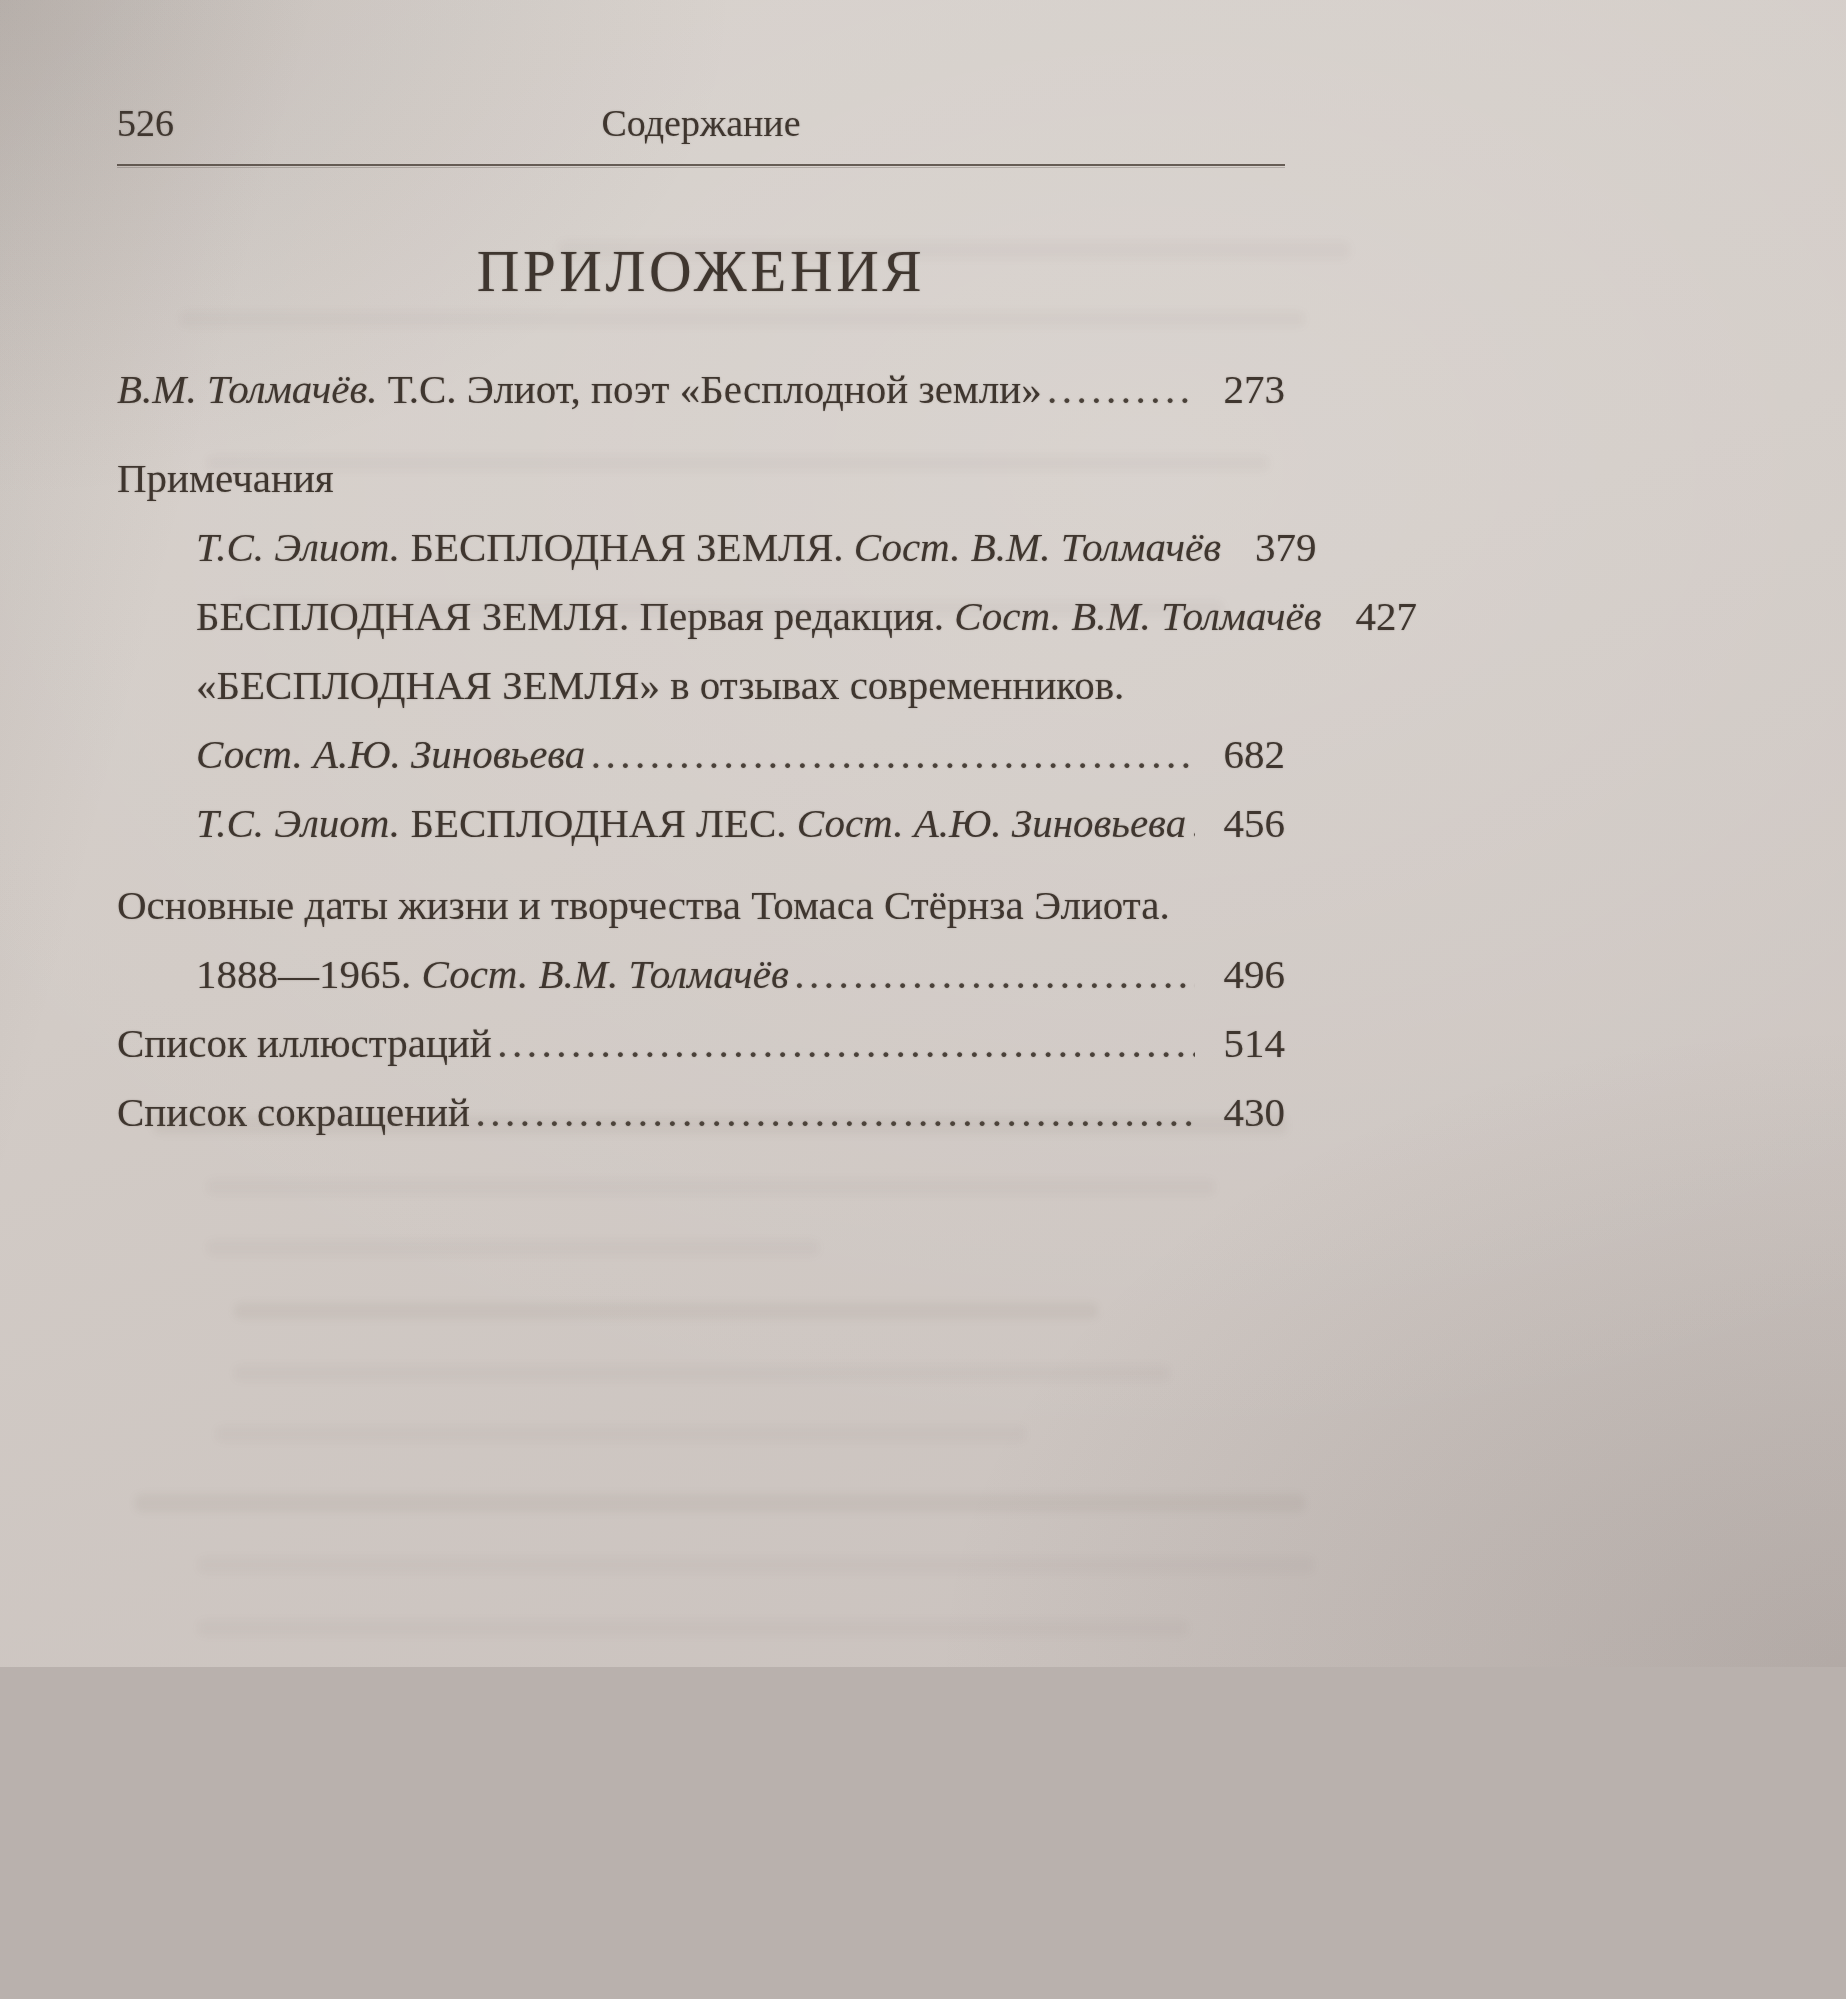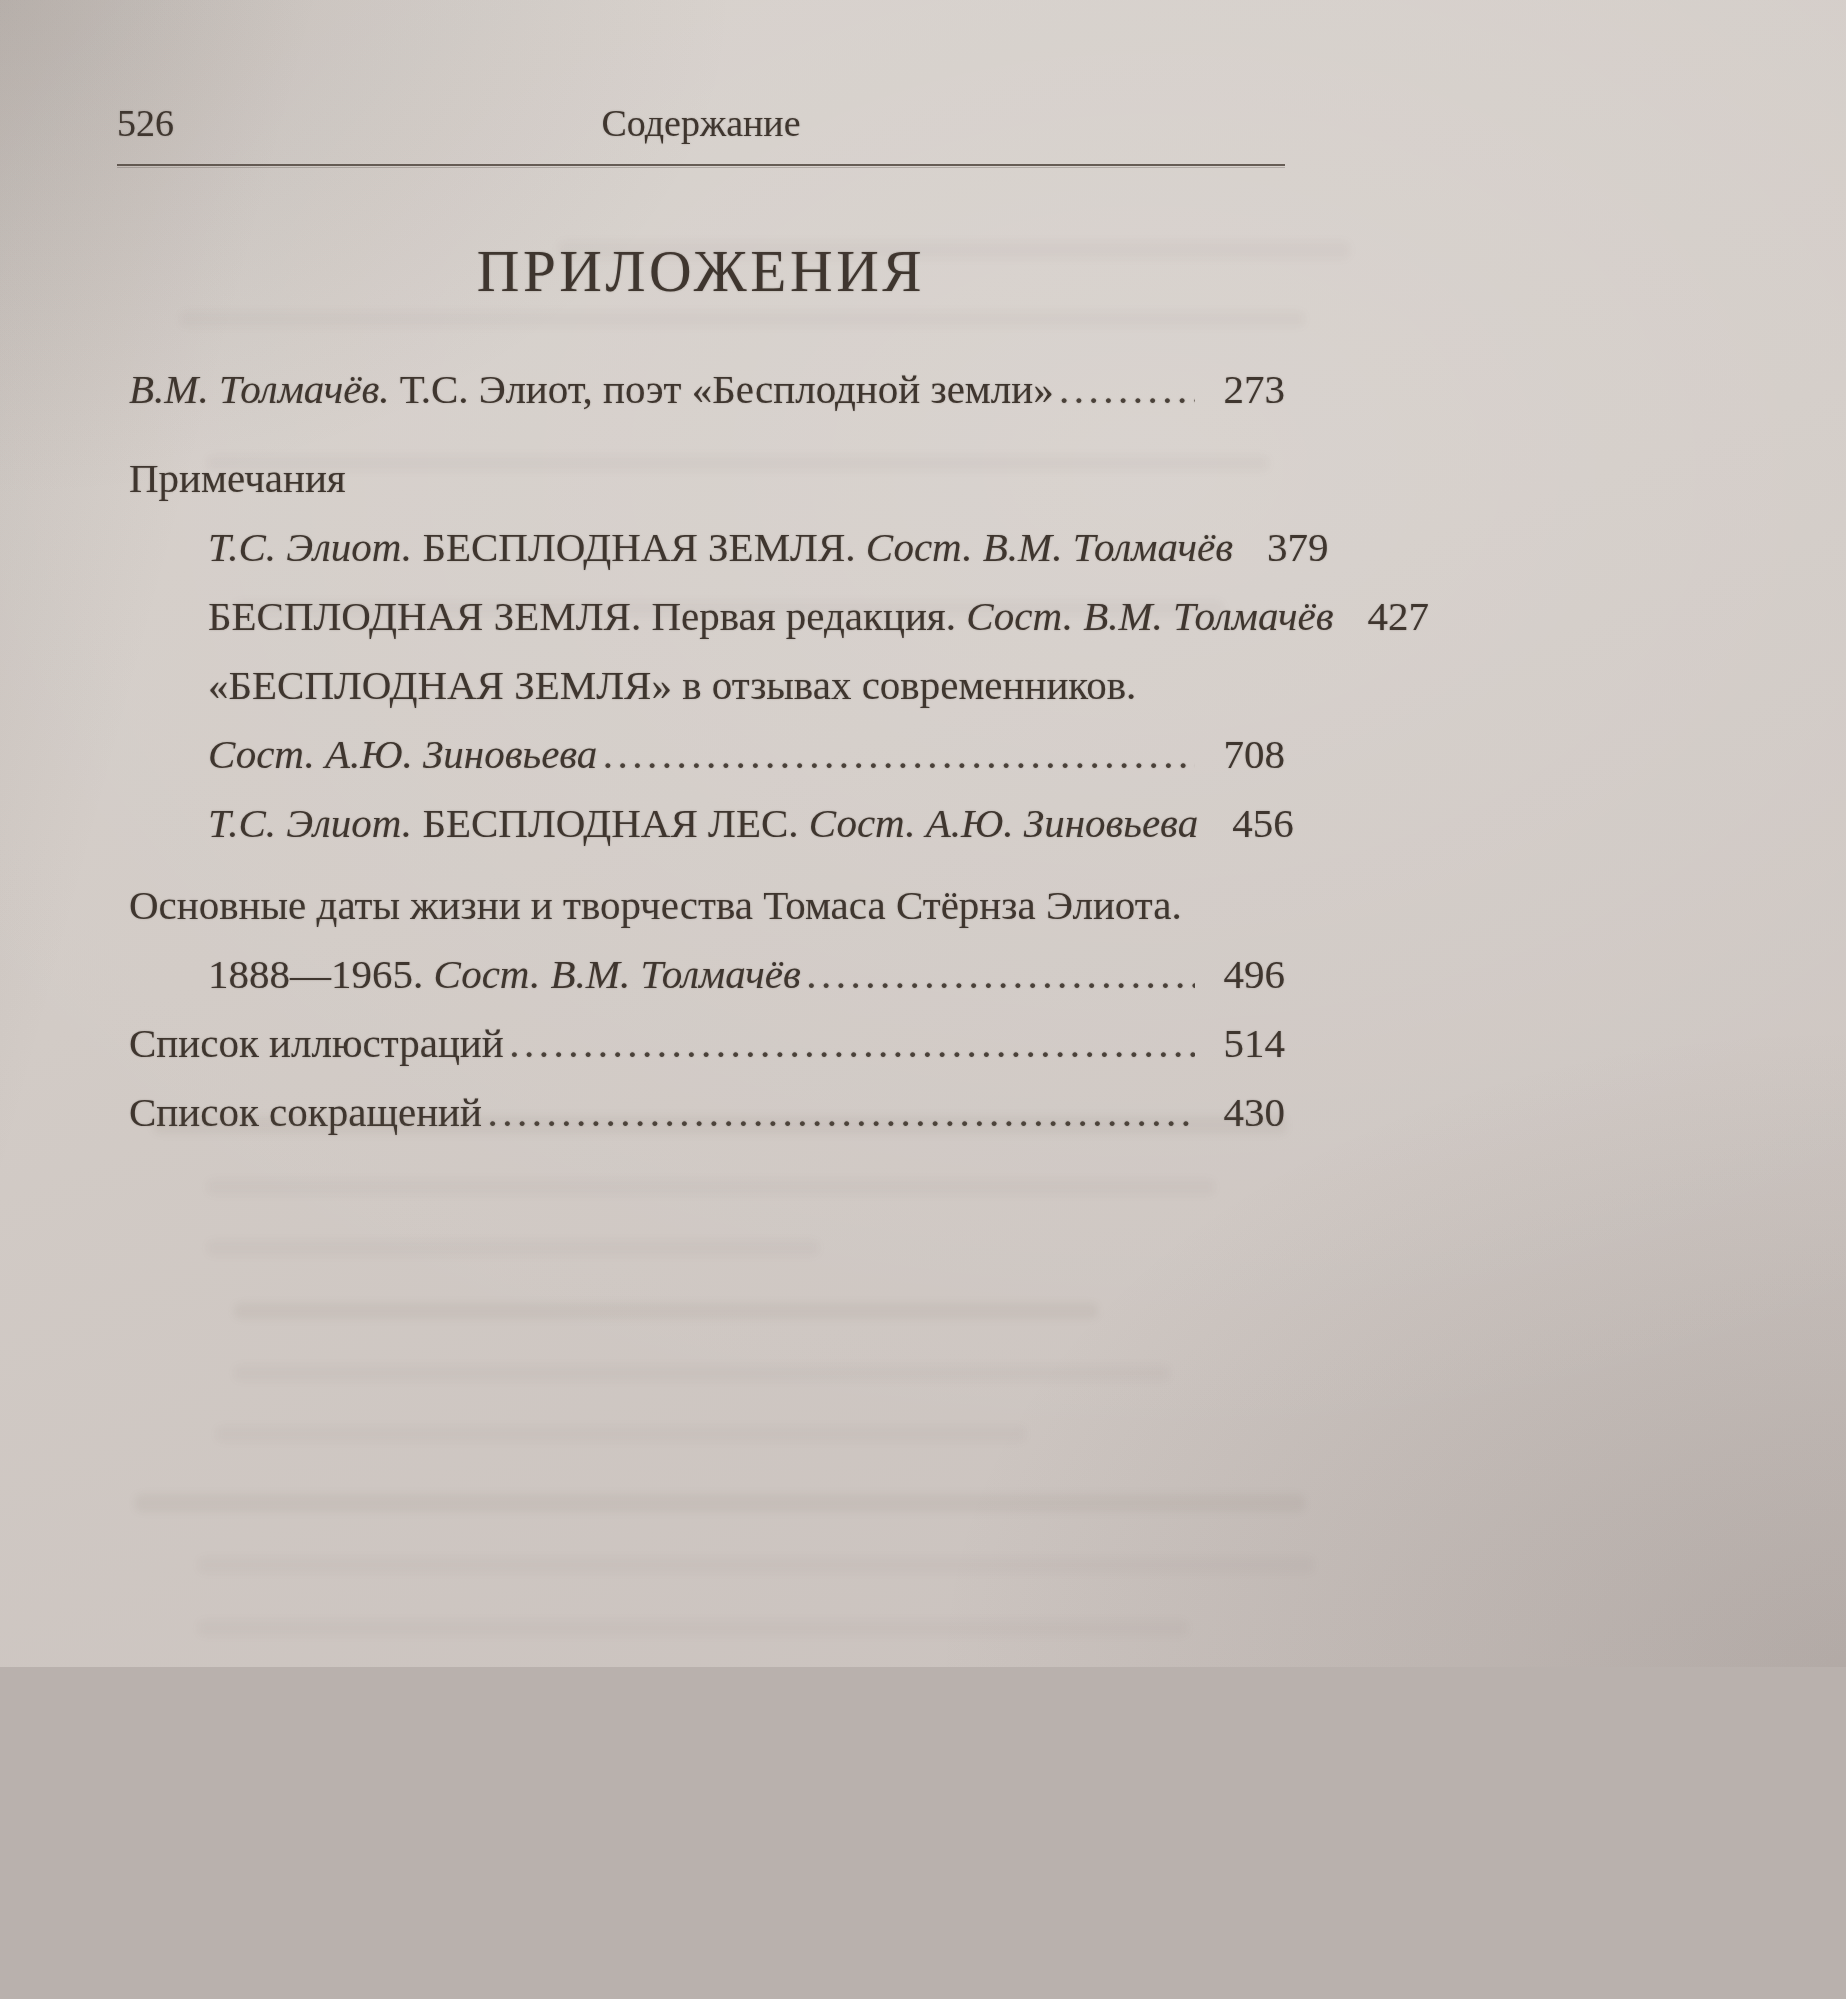--- a/index.html
+++ b/index.html
@@ -29,21 +29,20 @@
   .title{
     margin-top:74px;text-align:center;
     font-size:59px;letter-spacing:3.6px;line-height:1;
     text-shadow:0 0 1.8px rgba(63,54,47,0.4);
   }
   .toc{margin-top:54px;font-size:41px;}
   .row{
     display:flex;align-items:baseline;
     line-height:69px;white-space:nowrap;
     text-shadow:0 0 1.8px rgba(63,54,47,0.33);
-    margin-left:12px;
   }
   .row .txt{flex:0 0 auto;}
   .row .leader{flex:1 1 auto;overflow:hidden;margin:0 7.2px 0 5.4px;}
   .row .leader::after{
     content:"......................................................................................................................................................";
     letter-spacing:4.5px;color:#4a4139;
   }
   .row .pg{flex:0 0 auto;min-width:83px;text-align:right;}
   .indent{padding-left:79px;}
   .mt-md{margin-top:20px;text-align:right;}
@@ -93,21 +92,21 @@
         <span class="pg">427</span>
       </div>
 
       <div class="row indent">
         <span class="txt"><span>«БЕСПЛОДНАЯ ЗЕМЛЯ» в отзывах современников.</span></span>
       </div>
 
       <div class="row indent">
         <span class="txt"><span class="it">Сост. А.Ю. Зиновьева</span></span>
         <span class="leader"></span>
-        <span class="pg">708</span>
+        <span class="pg">682</span>
       </div>
 
       <div class="row indent">
         <span class="txt"><span class="it">Т.С. Элиот.</span><span> БЕСПЛОДНАЯ ЛЕС. </span><span class="it">Сост. А.Ю. Зиновьева</span></span>
         <span class="leader"></span>
         <span class="pg">456</span>
       </div>
 
       <div class="row mt-sm">
         <span class="txt"><span>Основные даты жизни и творчества Томаса Стёрнза Элиота.</span></span>

